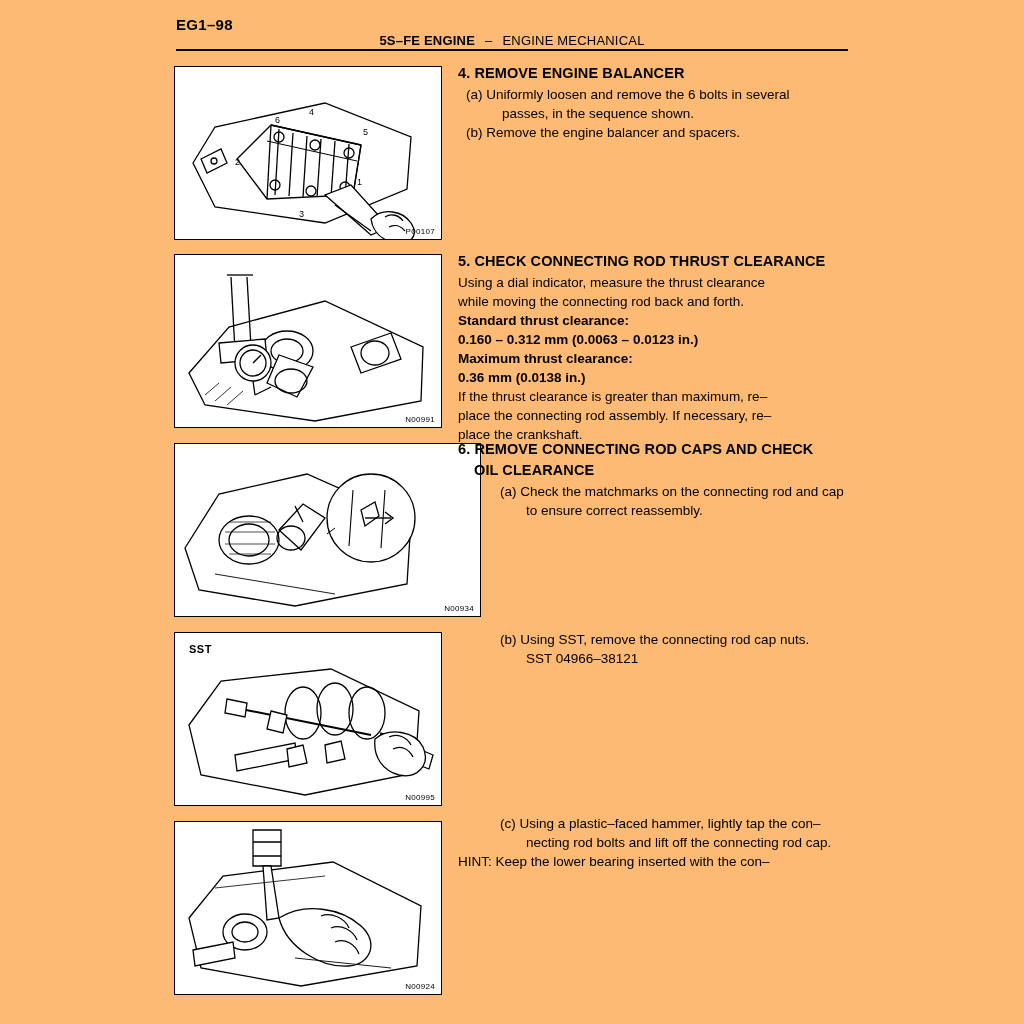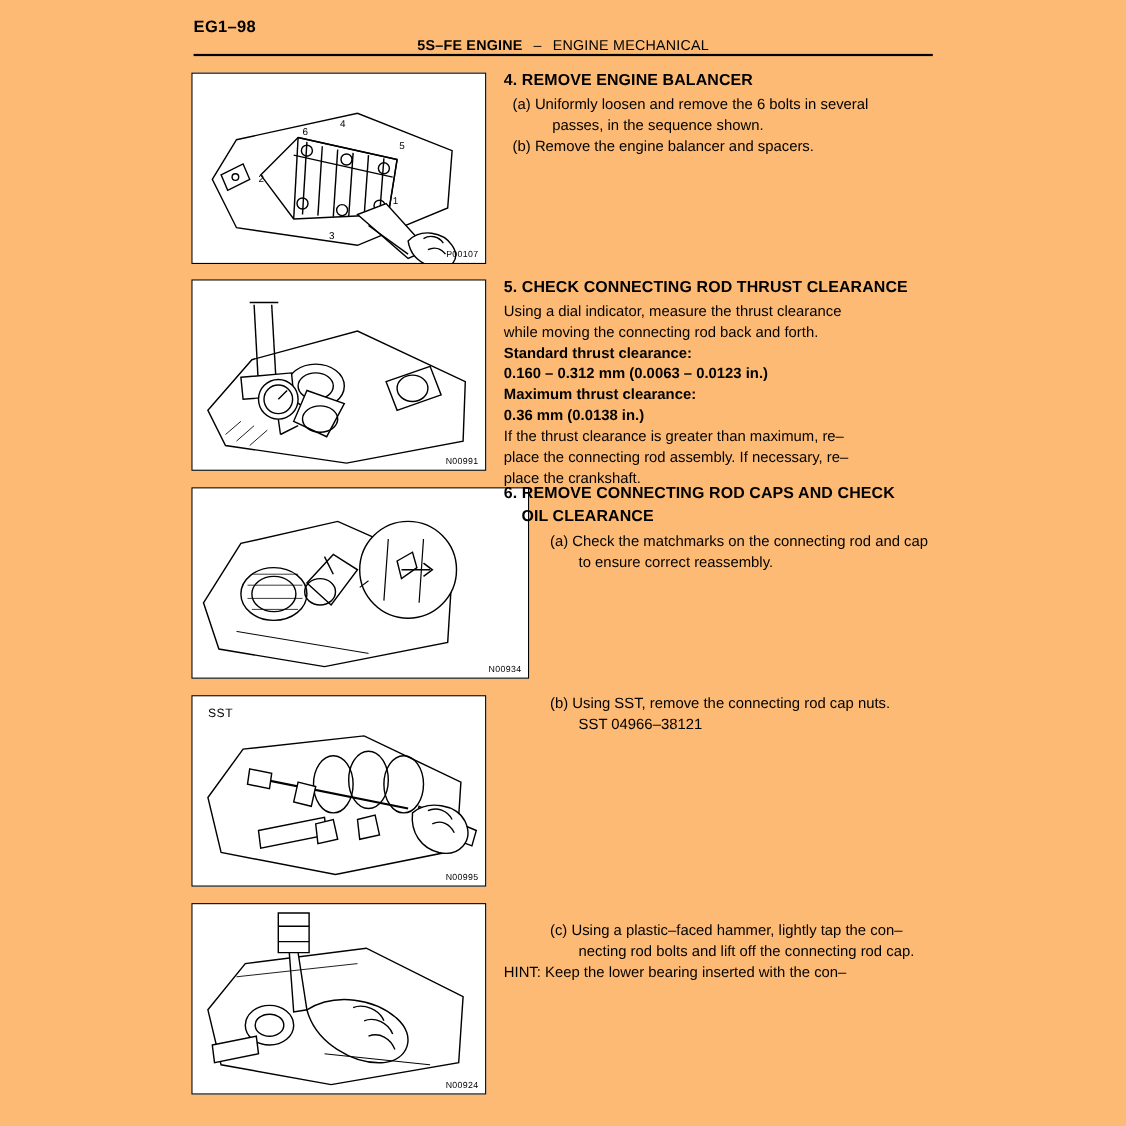--- a/index.html
+++ b/index.html
@@ -71,21 +71,21 @@
     font-size: 8px;
     letter-spacing: 0.3px;
     color: #000;
     font-family: "Liberation Sans", sans-serif;
   }
   .fig-sst-label {
     position: absolute;
     left: 14px;
     top: 10px;
     font-size: 11px;
-    font-weight: normal;
+    font-weight: bold;
     letter-spacing: 0.5px;
   }
   .fig1 { left: 174px; top: 66px;  width: 266px; height: 172px; }
   .fig2 { left: 174px; top: 254px; width: 266px; height: 172px; }
   .fig3 { left: 174px; top: 443px; width: 266px; height: 172px; padding-left: 39px; }
   .fig4 { left: 174px; top: 632px; width: 266px; height: 172px; }
   .fig5 { left: 174px; top: 821px; width: 266px; height: 172px; }
 
   .fig-svg { position: absolute; left: 0; top: 0; }
 
@@ -125,21 +125,20 @@
     padding-left: 44px;
   }
   .indent-b {
     padding-left: 42px;
   }
   .indent-b2 {
     padding-left: 68px;
   }
   .indent-c {
     padding-left: 42px;
-    margin-top: 22px;
   }
   .indent-c2 {
     padding-left: 68px;
   }
 
   .blk1 { top: 64px; }
   .blk2 { top: 252px; }
   .blk3 { top: 440px; }
   .blk4 { top: 630px; }
   .blk5 { top: 814px; }

